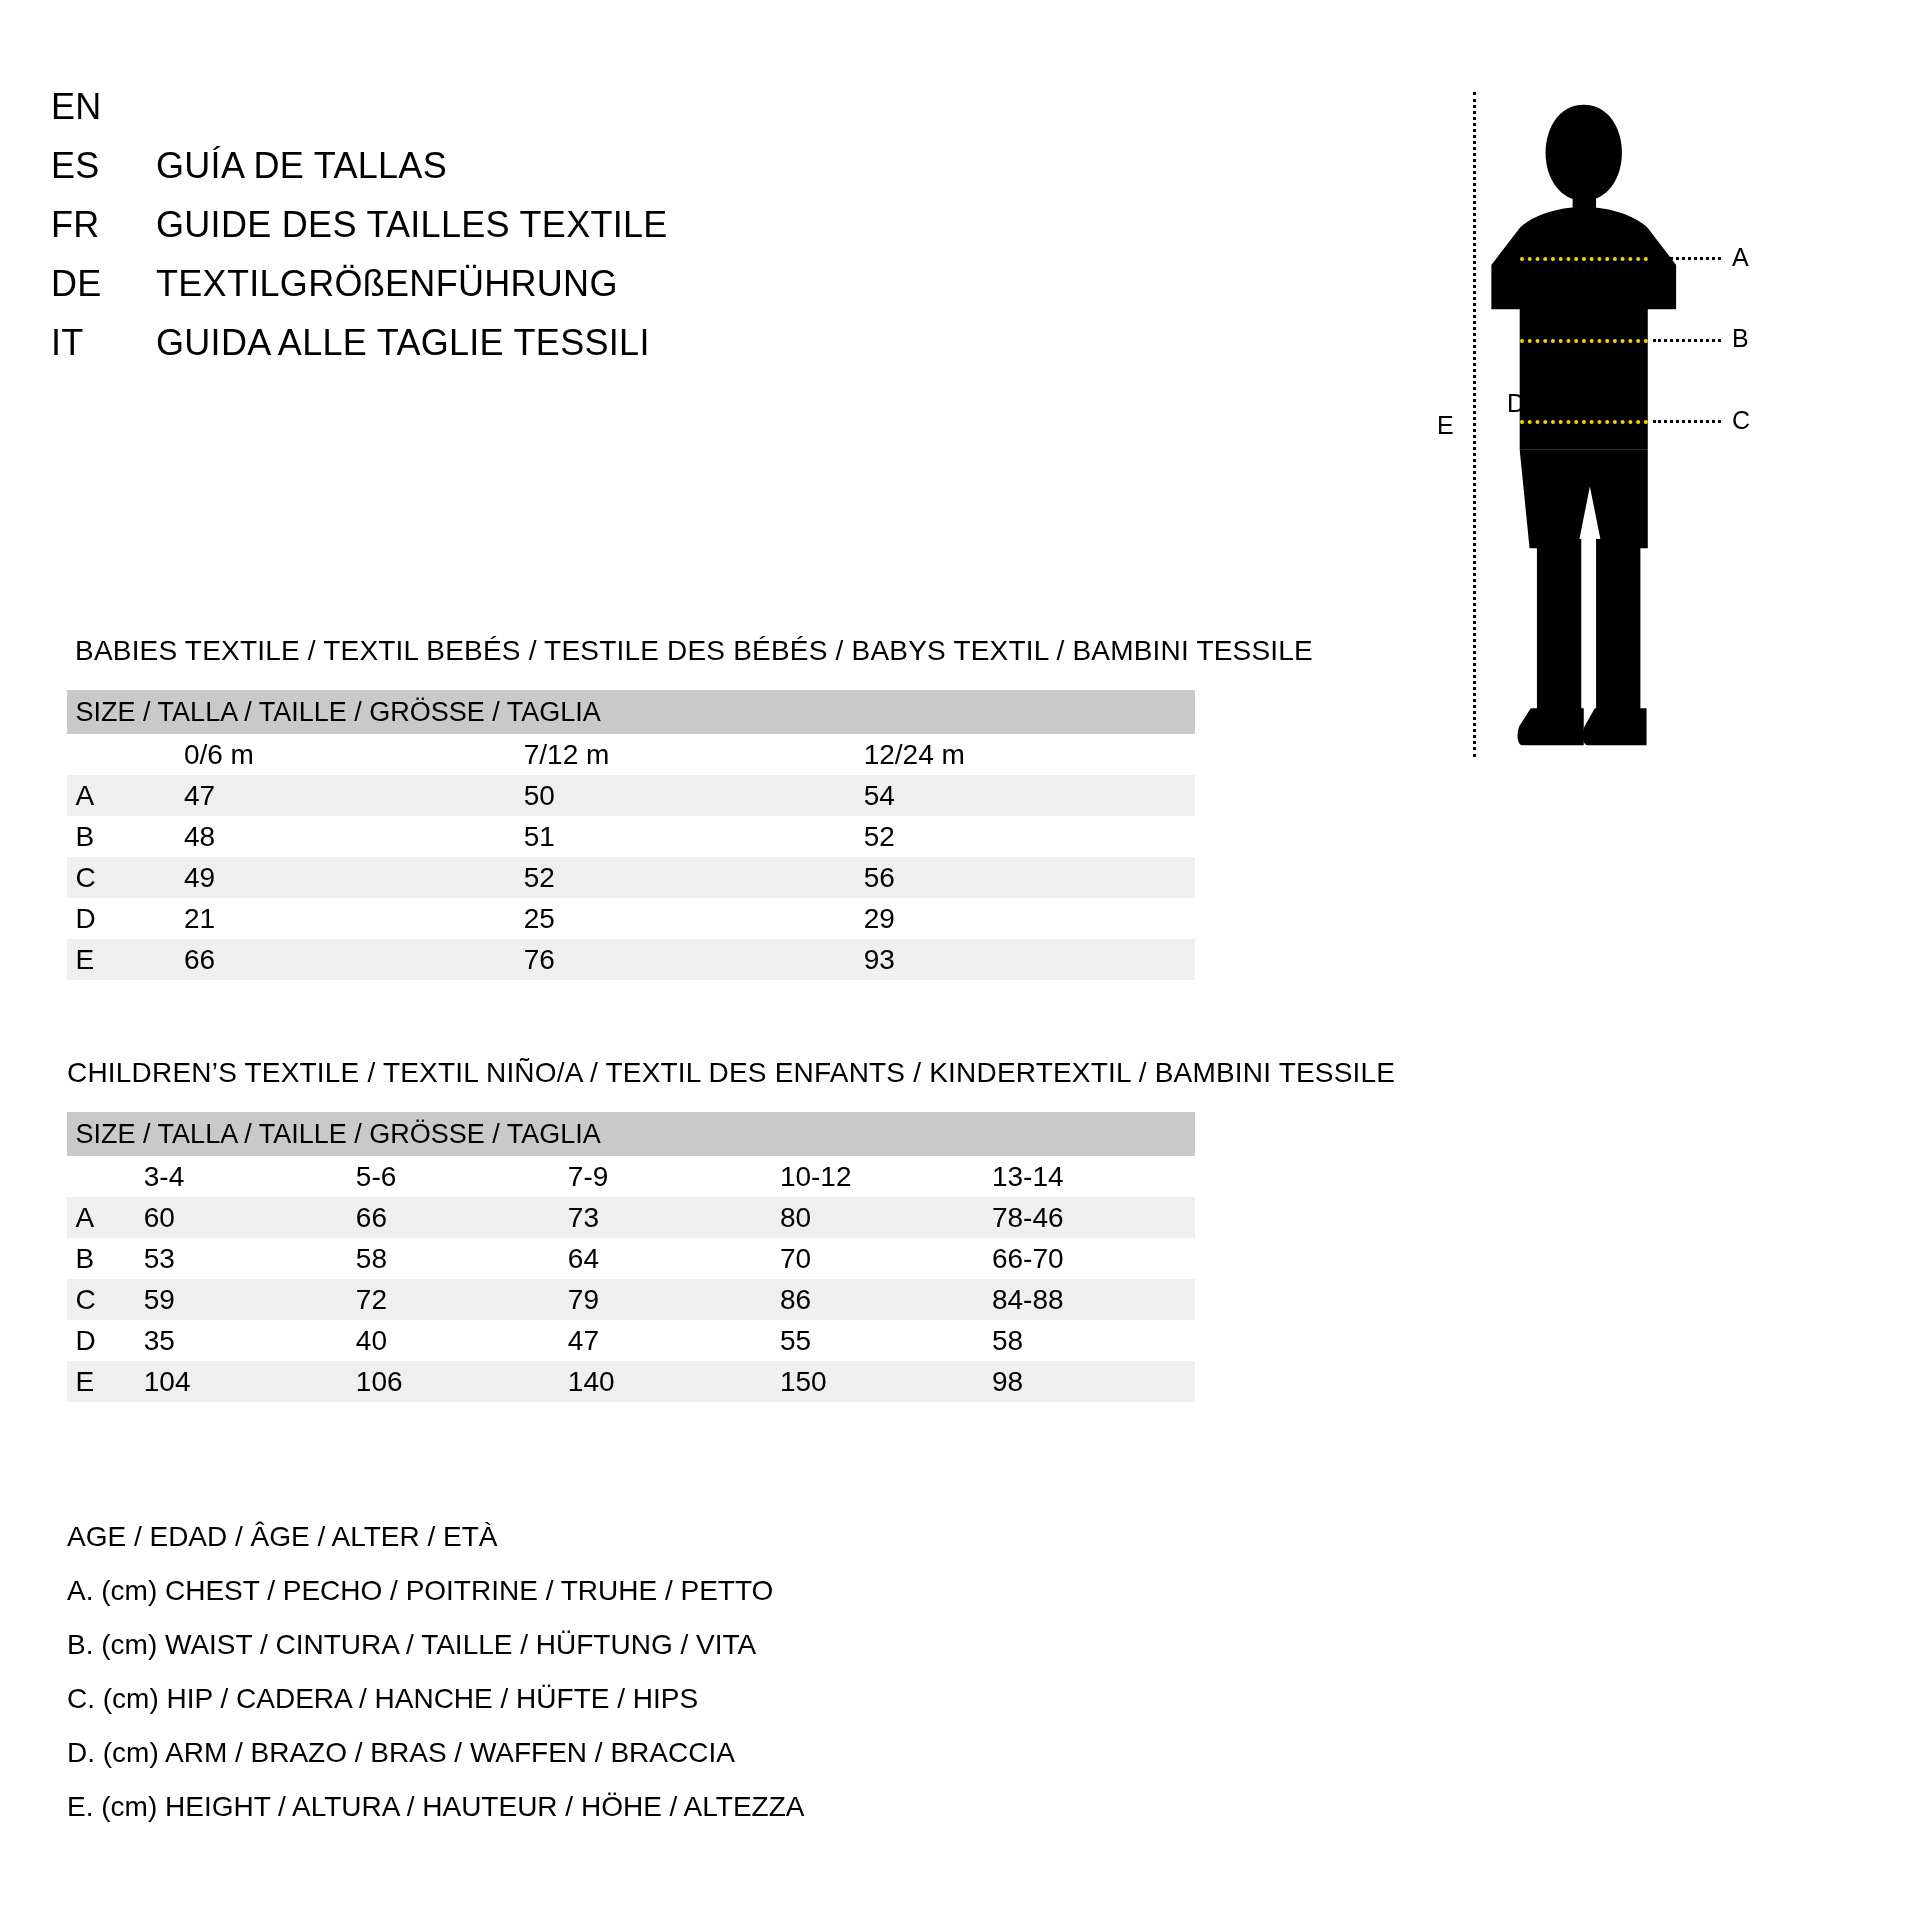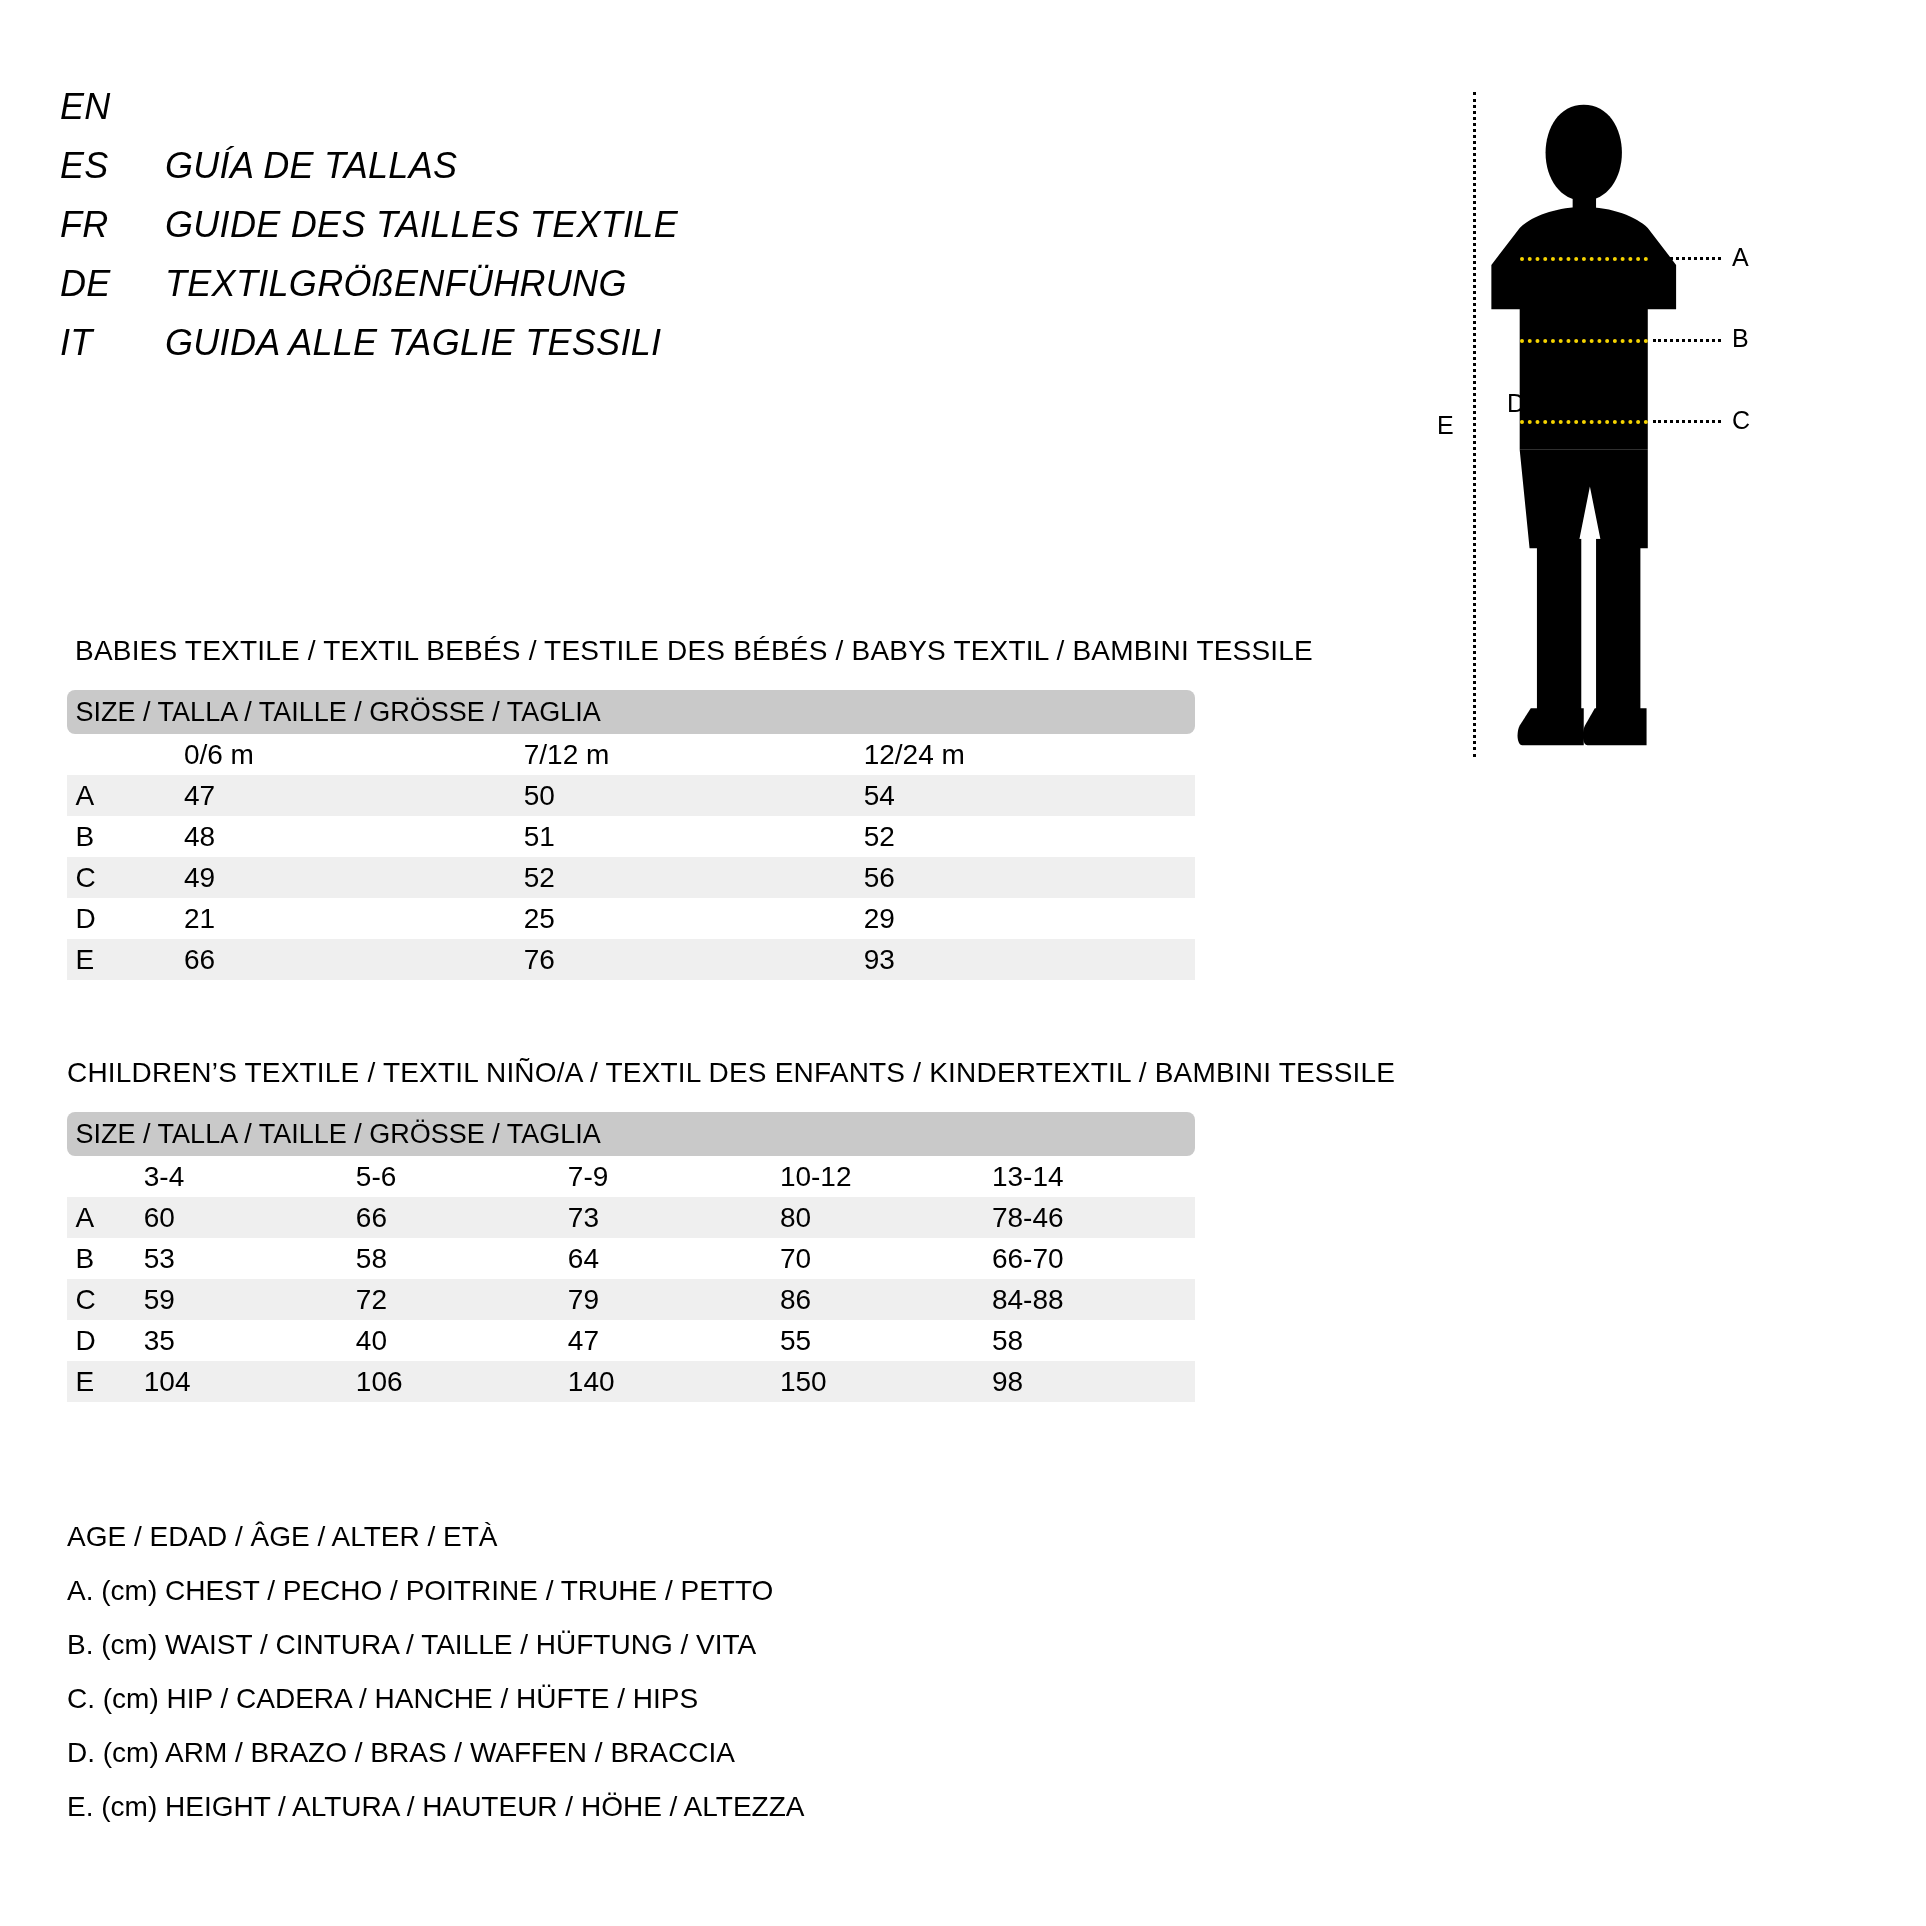--- a/index.html
+++ b/index.html
@@ -12,23 +12,22 @@
     height: 1926px;
     font-family: "Liberation Sans", sans-serif;
     color: #000000;
     position: relative;
     overflow: hidden;
   }
 
   
   .header {
     position: absolute;
-    left: 60px;
+    left: 51px;
     top: 86px;
-    font-style: italic;
   }
   .header-row {
     display: flex;
     align-items: baseline;
     height: 59px;
   }
   .header-lang {
     width: 105px;
     font-size: 36px;
     letter-spacing: 0.3px;
@@ -86,21 +85,20 @@
     font-weight: normal;
     text-align: left;
     height: 41px;
     vertical-align: middle;
   }
   .hdr-bar td {
     background: #c9c9c9;
     font-size: 27px;
     height: 44px;
     padding-left: 8.6px;
-    border-radius: 8px;
   }
   .row-alt td { background: #efefef; }
   .row-plain td { background: #ffffff; }
   .col-key {
     width: 62px;
     padding-left: 8.6px !important;
   }
   .col-val { width: 213px; padding-left: 8.6px !important; }
   .col-val-wide { width: 213px; padding-left: 8.6px !important; }
 

